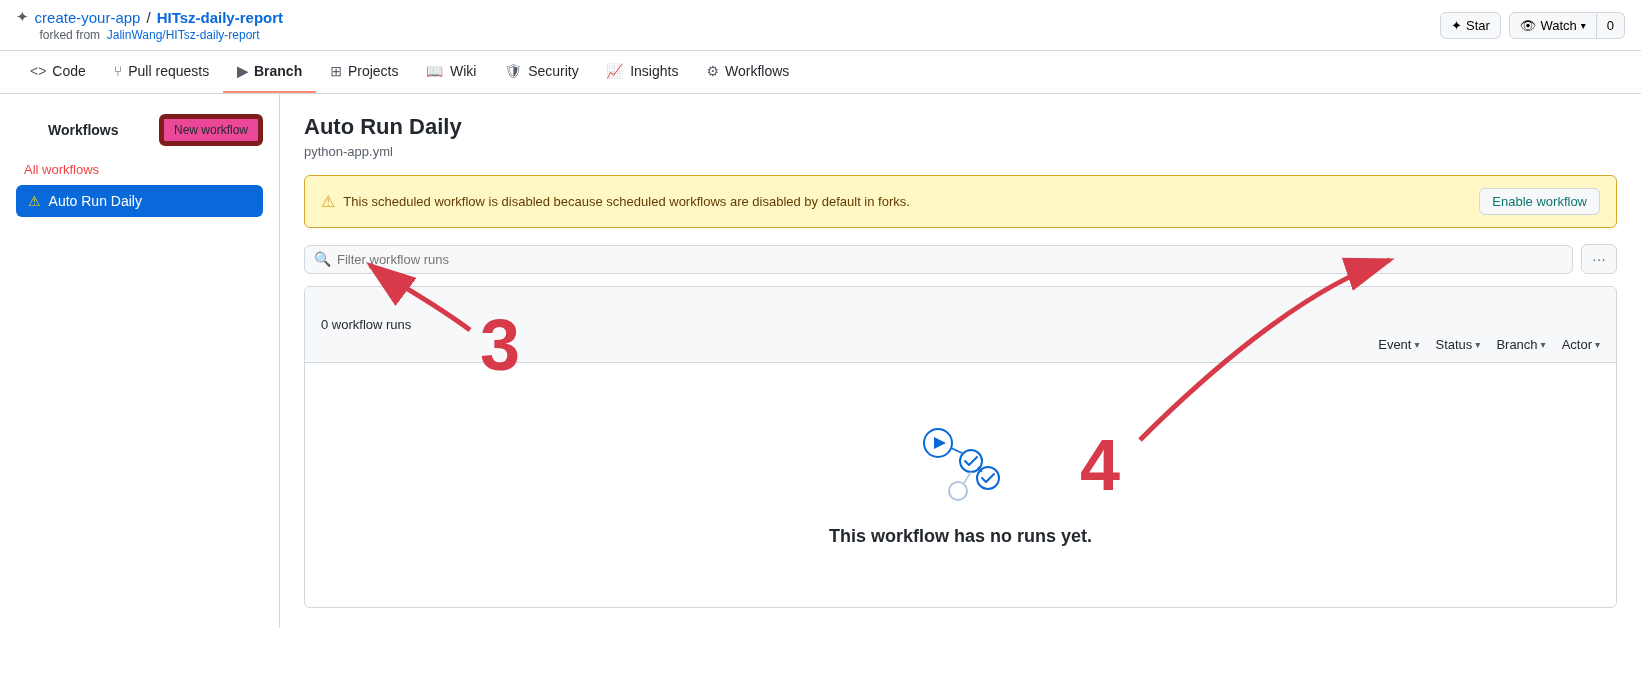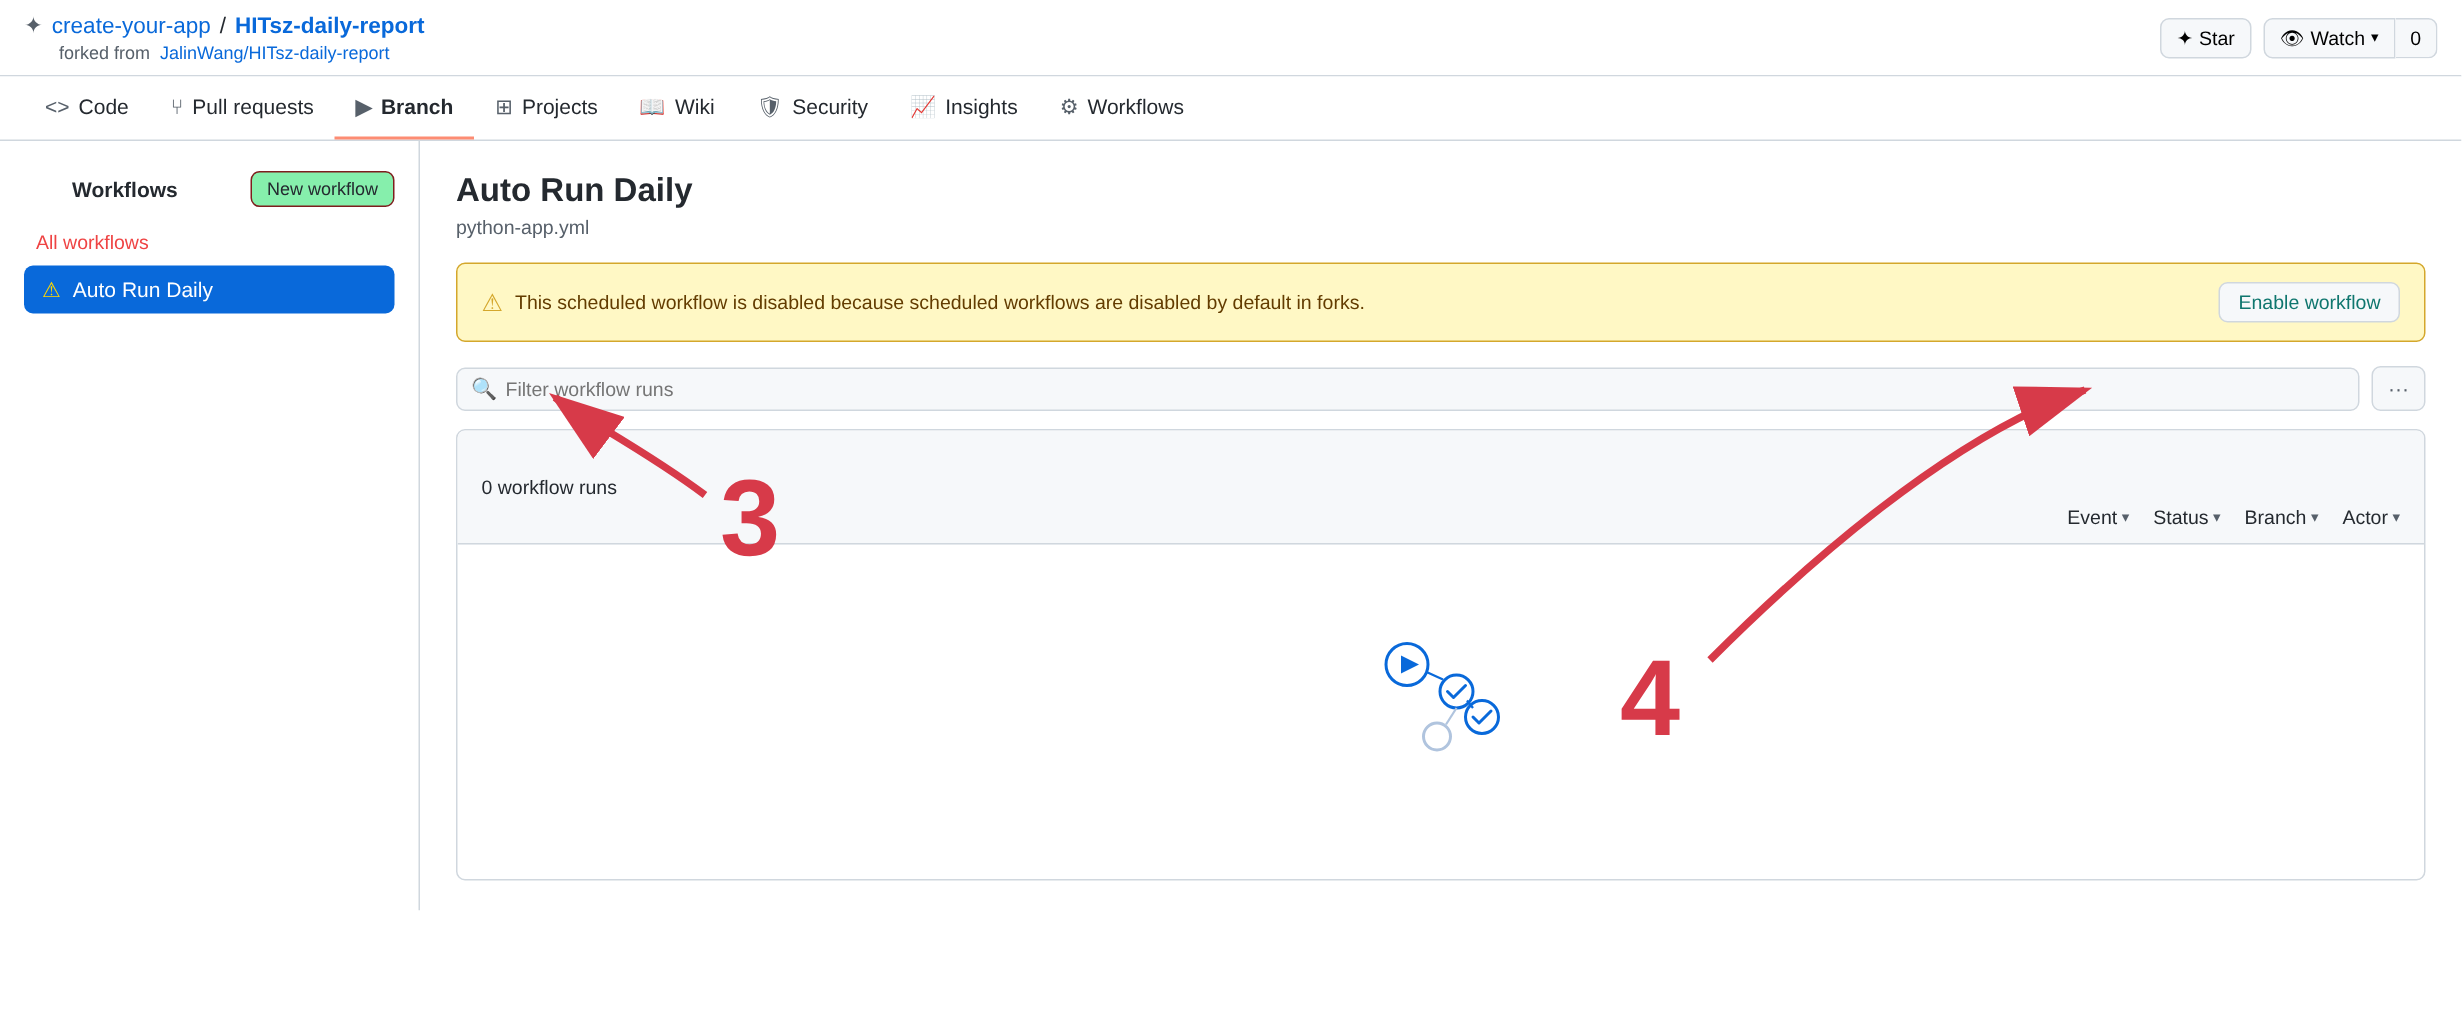--- a/index.html
+++ b/index.html
@@ -26,21 +26,21 @@
     .nav-tab.active { font-weight: 600; border-bottom: 2px solid #fd8c73; color: #24292f; }
     .nav-tab-icon { font-size: 14px; color: #57606a; }
 
     
     .main-content { display: flex; padding: 0; }
 
     
     .sidebar { width: 280px; min-width: 280px; padding: 20px 16px; border-right: 1px solid #d0d7de; }
     .sidebar-header { display: flex; justify-content: space-between; align-items: center; margin-bottom: 12px; }
     .sidebar-title { font-size: 14px; font-weight: 600; color: #24292f; margin-left: 32px; }
-    .btn-new-workflow { border: 1px solid #7f1d1d; border-radius: 6px; padding: 4px 10px; font-size: 12px; background: #86efac; color: #24292f; cursor: pointer; }
+    .btn-new-workflow { border: 5px solid #7f1d1d; border-radius: 6px; padding: 4px 10px; font-size: 12px; background: #ec4899; color: #24292f; cursor: pointer; }
     .all-workflows { font-size: 13px; color: #ef4444; padding: 4px 8px; margin-bottom: 4px; cursor: pointer; }
     .workflow-item { display: flex; align-items: center; gap: 8px; padding: 8px 12px; border-radius: 6px; cursor: pointer; font-size: 14px; }
     .workflow-item.active { background: #0969da; color: #fff; }
     .workflow-item.active .wf-icon { color: #ffd700; }
     .wf-icon { font-size: 14px; }
 
     
     .content-area { flex: 1; padding: 20px 24px; }
     .workflow-title { font-size: 22px; font-weight: 600; color: #24292f; margin-bottom: 4px; }
     .workflow-file { font-size: 13px; color: #57606a; margin-bottom: 16px; }
@@ -213,20 +213,21 @@
               <circle cx="72" cy="55" r="11" stroke="#0969da" stroke-width="2" fill="none"></circle>
               <path d="M66 55 L70 59 L78 51" stroke="#0969da" stroke-width="2" fill="none" stroke-linecap="round" stroke-linejoin="round"></path>
 
               <circle cx="42" cy="68" r="9" stroke="#b0c4de" stroke-width="2" fill="none"></circle>
 
               <line x1="35" y1="25" x2="46" y2="30" stroke="#0969da" stroke-width="1.5"></line>
               <line x1="62" y1="44" x2="66" y2="49" stroke="#0969da" stroke-width="1.5"></line>
               <line x1="55" y1="49" x2="48" y2="60" stroke="#b0c4de" stroke-width="1.5"></line>
             </svg>
           </div>
+          <div class="empty-title">This workflow has no runs yet.</div>
         </div>
       </div>
     </div>
   </div>
 
   <div style="position:fixed; top:0; left:0; width:1641px; height:680px; pointer-events:none; overflow:hidden;">
     <svg style="position:absolute;top:0;left:0;width:100%;height:100%;" viewBox="0 0 1641 680" xmlns="http://www.w3.org/2000/svg" pointer-events="none">
 
       <defs>
         <marker id="arrowhead-red1" markerWidth="10" markerHeight="7" refX="9" refY="3.5" orient="auto">

